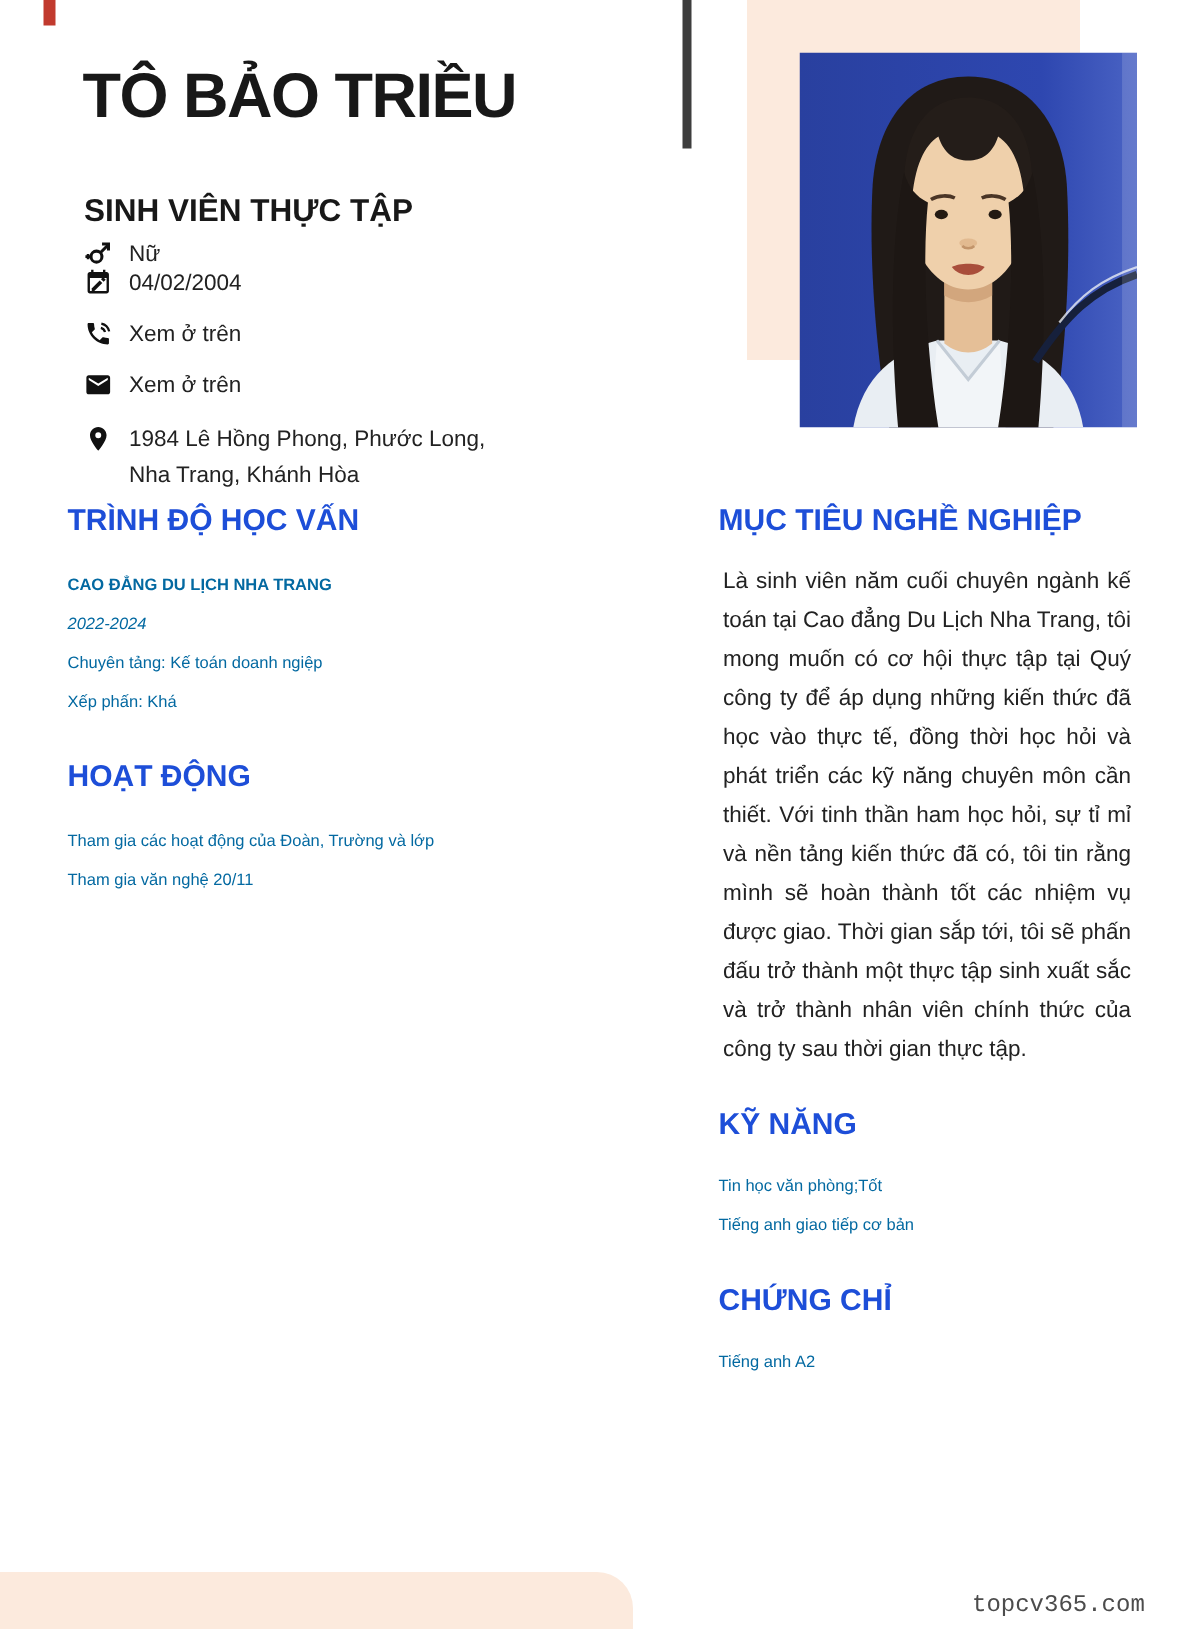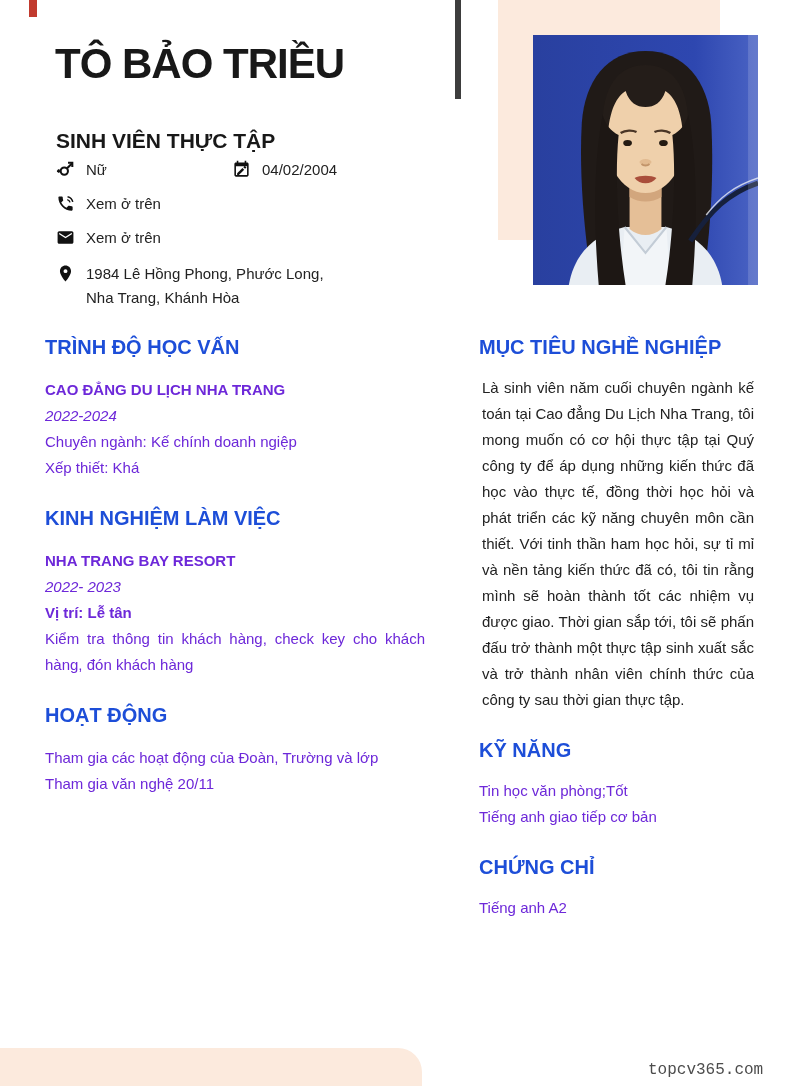--- a/index.html
+++ b/index.html
@@ -14,35 +14,35 @@
   .peach-bottom { position:absolute; left:0; bottom:0; width:422px; height:38px; background:#fceadd; border-top-right-radius:24px; }
   .photo        { position:absolute; left:533px; top:35px; width:225px; height:250px; }
   .photo svg    { display:block; width:100%; height:100%; }
   .watermark    { position:absolute; left:648px; top:1061px; font-family:"Liberation Mono", monospace; font-size:16px; color:#4c4c4c;text-align:center; }
 
   
   .name     { position:absolute; left:55px; top:40px; font-size:42px; font-weight:700; letter-spacing:-1px; color:#181818; white-space:nowrap; }
   .jobtitle { position:absolute; left:56px; top:108px; font-size:21px; font-weight:700; color:#181818; white-space:nowrap;margin-top:21px; }
 
   .contact { position:absolute; left:56px; top:160px; width:404px; font-size:15px; color:#222; }
-  .c-row   { display:flex; align-items:flex-start; margin-bottom:15px; }
+  .c-row   { display:flex; align-items:flex-start; margin-bottom:15px;flex-direction:column; }
   .c-cell  { display:flex; gap:11px; align-items:center; }
   .c-first { width:176px; }
   .c-icon  { width:19px; height:19px; flex:0 0 19px; display:inline-flex; }
   .c-icon svg { width:19px; height:19px; }
   .c-addr  { width:288px; line-height:24px; align-items:flex-start; }
   .c-addr .c-icon { margin-top:2px; }
 
   
   .col-left  { position:absolute; left:45px;  top:336px; width:380px; }
   .col-right { position:absolute; left:479px; top:336px; width:278px; }
   .sect { margin:0 0 26px 0; }
   h2.shead { font-size:20px; font-weight:700; color:#1d4ed8; margin:0 0 16px 0; }
   .col-left h2.shead { margin-bottom:18px; }
-  .line   { font-size:15px; line-height:26px; color:#6d28d9; }
+  .line   { font-size:11px; line-height:26px; color:#0369a1; }
   .bold   { font-weight:700; }
   .italic { font-style:italic; }
   .justify{ text-align:justify; }
   .para   { font-size:15px; line-height:26px; color:#222; text-align:justify; margin:3px; }
 </style>
 </head>
 <body>
 
 <div class="page">
 
@@ -156,31 +156,24 @@
         <span>1984 Lê Hồng Phong, Phước Long, Nha Trang, Khánh Hòa</span>
       </div>
     </div>
   </div>
 
   <div class="col-left">
     <div class="sect">
       <h2 class="shead">TRÌNH ĐỘ HỌC VẤN</h2>
       <div class="line bold">CAO ĐẲNG DU LỊCH NHA TRANG</div>
       <div class="line italic">2022-2024</div>
-      <div class="line">Chuyên ngành: Kế chính doanh ngiệp</div>
-      <div class="line">Xếp thiết: Khá</div>
-    </div>
-
-    <div class="sect">
-      <h2 class="shead">KINH NGHIỆM LÀM VIỆC</h2>
-      <div class="line bold">NHA TRANG BAY RESORT</div>
-      <div class="line italic">2022- 2023</div>
-      <div class="line bold">Vị trí: Lễ tân</div>
-      <div class="line justify">Kiểm tra thông tin khách hàng, check key cho khách hàng, đón khách hàng</div>
-    </div>
+      <div class="line">Chuyên tảng: Kế toán doanh ngiệp</div>
+      <div class="line">Xếp phấn: Khá</div>
+    </div>
+
 
     <div class="sect">
       <h2 class="shead">HOẠT ĐỘNG</h2>
       <div class="line">Tham gia các hoạt động của Đoàn, Trường và lớp</div>
       <div class="line">Tham gia văn nghệ 20/11</div>
     </div>
   </div>
 
   <div class="col-right">
     <div class="sect">

